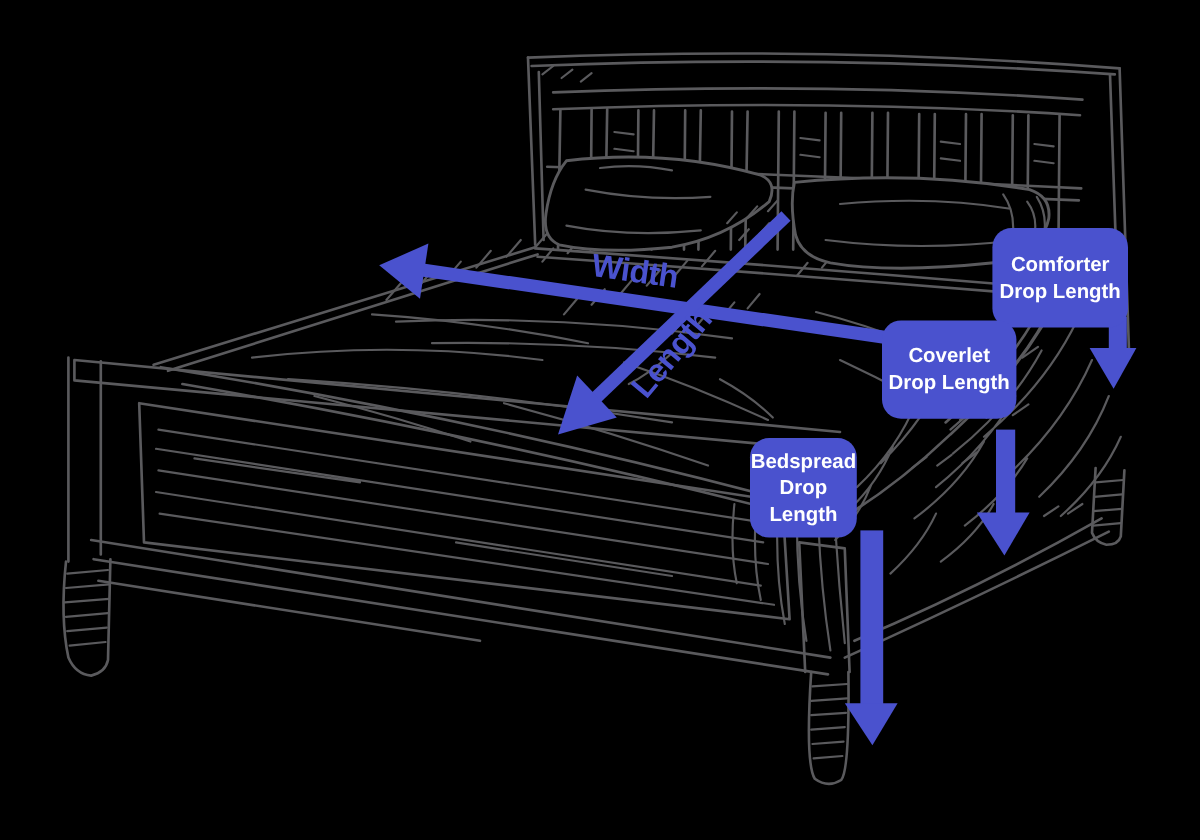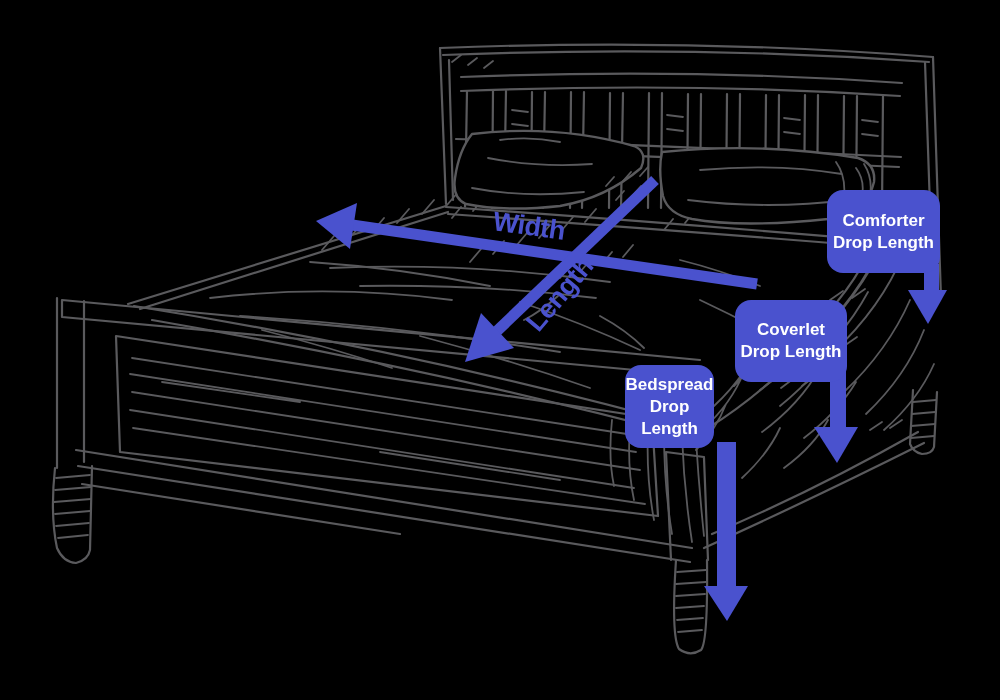--- a/index.html
+++ b/index.html
@@ -25,21 +25,21 @@
   }
   .width-label{left:486px;top:211px;width:86px;transform:rotate(8deg);}
   .length-label{left:503px;top:279px;width:114px;transform:rotate(-50deg);}
   .callout{
     position:absolute;background:var(--accent);border-radius:16px;
     color:var(--callout-text);font-weight:bold;font-size:17px;line-height:22px;
     text-align:center;display:flex;flex-direction:column;justify-content:center;
   }
   .callout span{display:block;}
   .callout.comforter{left:827px;top:190px;width:113px;height:83px;}
-  .callout.coverlet{left:735px;top:300px;width:112px;height:82px;}
+  .callout.coverlet{left:735px;top:267px;width:112px;height:82px;}
   .callout.bedspread{left:625px;top:365px;width:89px;height:83px;}
 </style>
 </head>
 <body>
 
 <div class="stage">
 
   <svg width="1000" height="700" viewBox="0 0 1000 700">
 
     <g>

